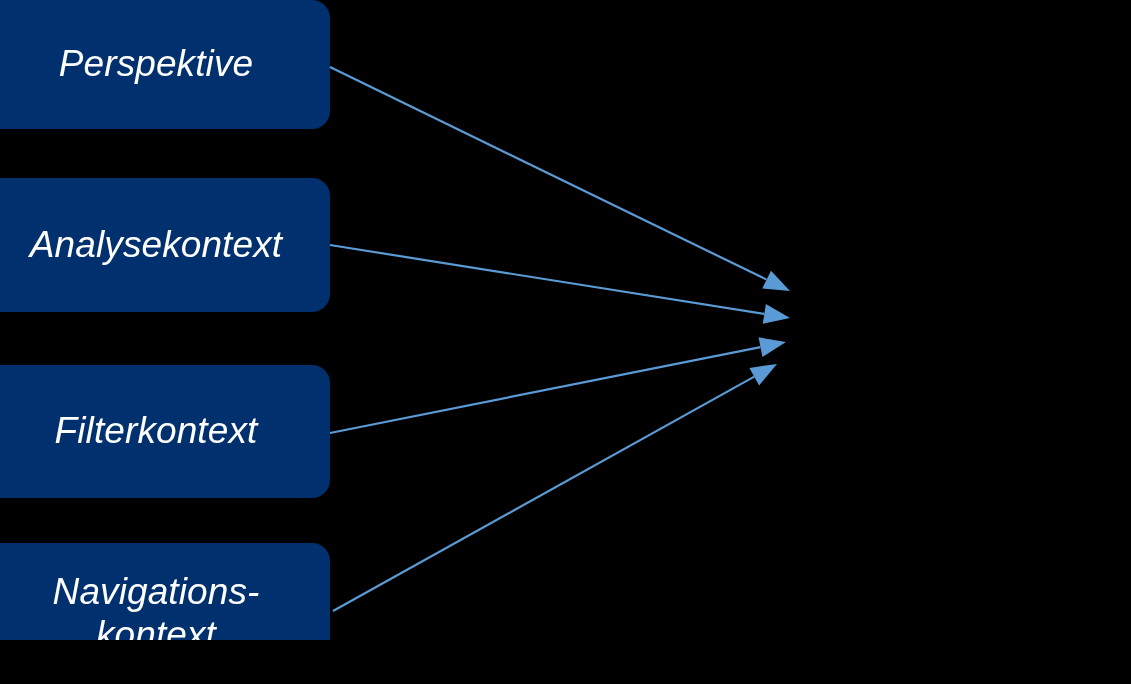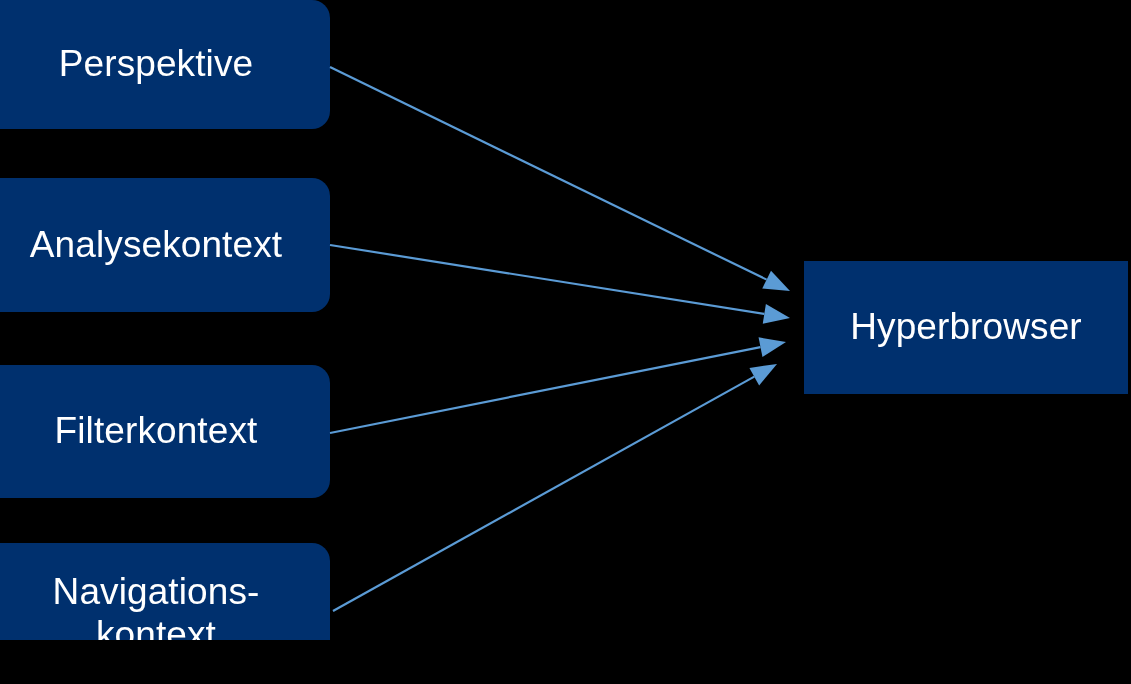--- a/index.html
+++ b/index.html
@@ -7,20 +7,21 @@
     padding: 0;
     background: #000000;
   }
   #canvas {
     position: relative;
     width: 1131px;
     height: 640px;
     background: #000000;
     overflow: hidden;
     font-family: "Liberation Sans", sans-serif;
+    font-style: italic;
   }
   .node {
     position: absolute;
     background: #00306E;
     color: #FFFFFF;
     display: flex;
     align-items: center;
     justify-content: center;
     text-align: center;
     font-size: 37px;
@@ -86,21 +87,20 @@
 
   <div class="node rounded" id="node-perspektive">Perspektive</div>
 
   <div class="node rounded" id="node-analysekontext">Analysekontext</div>
 
   <div class="node rounded" id="node-filterkontext">Filterkontext</div>
 
   <div class="node rounded" id="node-navigationskontext">Navigations-
 kontext</div>
 
-  <div class="node square" id="node-hyperbrowser">Hyperbrowser</div>
 
   <svg id="edges" viewBox="0 0 1131 684" xmlns="http://www.w3.org/2000/svg">
     <g id="edge-group">
         <line x1="330" y1="67" x2="766.6242116714134" y2="279.6170074226013" stroke="#5B9BD5" stroke-width="2.2" stroke-linecap="butt"></line>
         <polygon points="790,291 762.2461376031831,288.60769524128847 771.0022857396436,270.62631960391417" fill="#5B9BD5"></polygon>
         <line x1="330" y1="245" x2="764.3213390830814" y2="313.92490815883684" stroke="#5B9BD5" stroke-width="2.2" stroke-linecap="butt"></line>
         <polygon points="790,318 762.7539960672494,323.8013162038055 765.8886820989134,304.04850011386816" fill="#5B9BD5"></polygon>
         <line x1="330" y1="433" x2="760.502754122202" y2="347.0882661729816" stroke="#5B9BD5" stroke-width="2.2" stroke-linecap="butt"></line>
         <polygon points="786,342 762.4597795733488,356.89489920290396 758.5457286710551,337.28163314305925" fill="#5B9BD5"></polygon>
         <line x1="333" y1="611" x2="754.2791560310056" y2="376.63974878455315" stroke="#5B9BD5" stroke-width="2.2" stroke-linecap="butt"></line>

